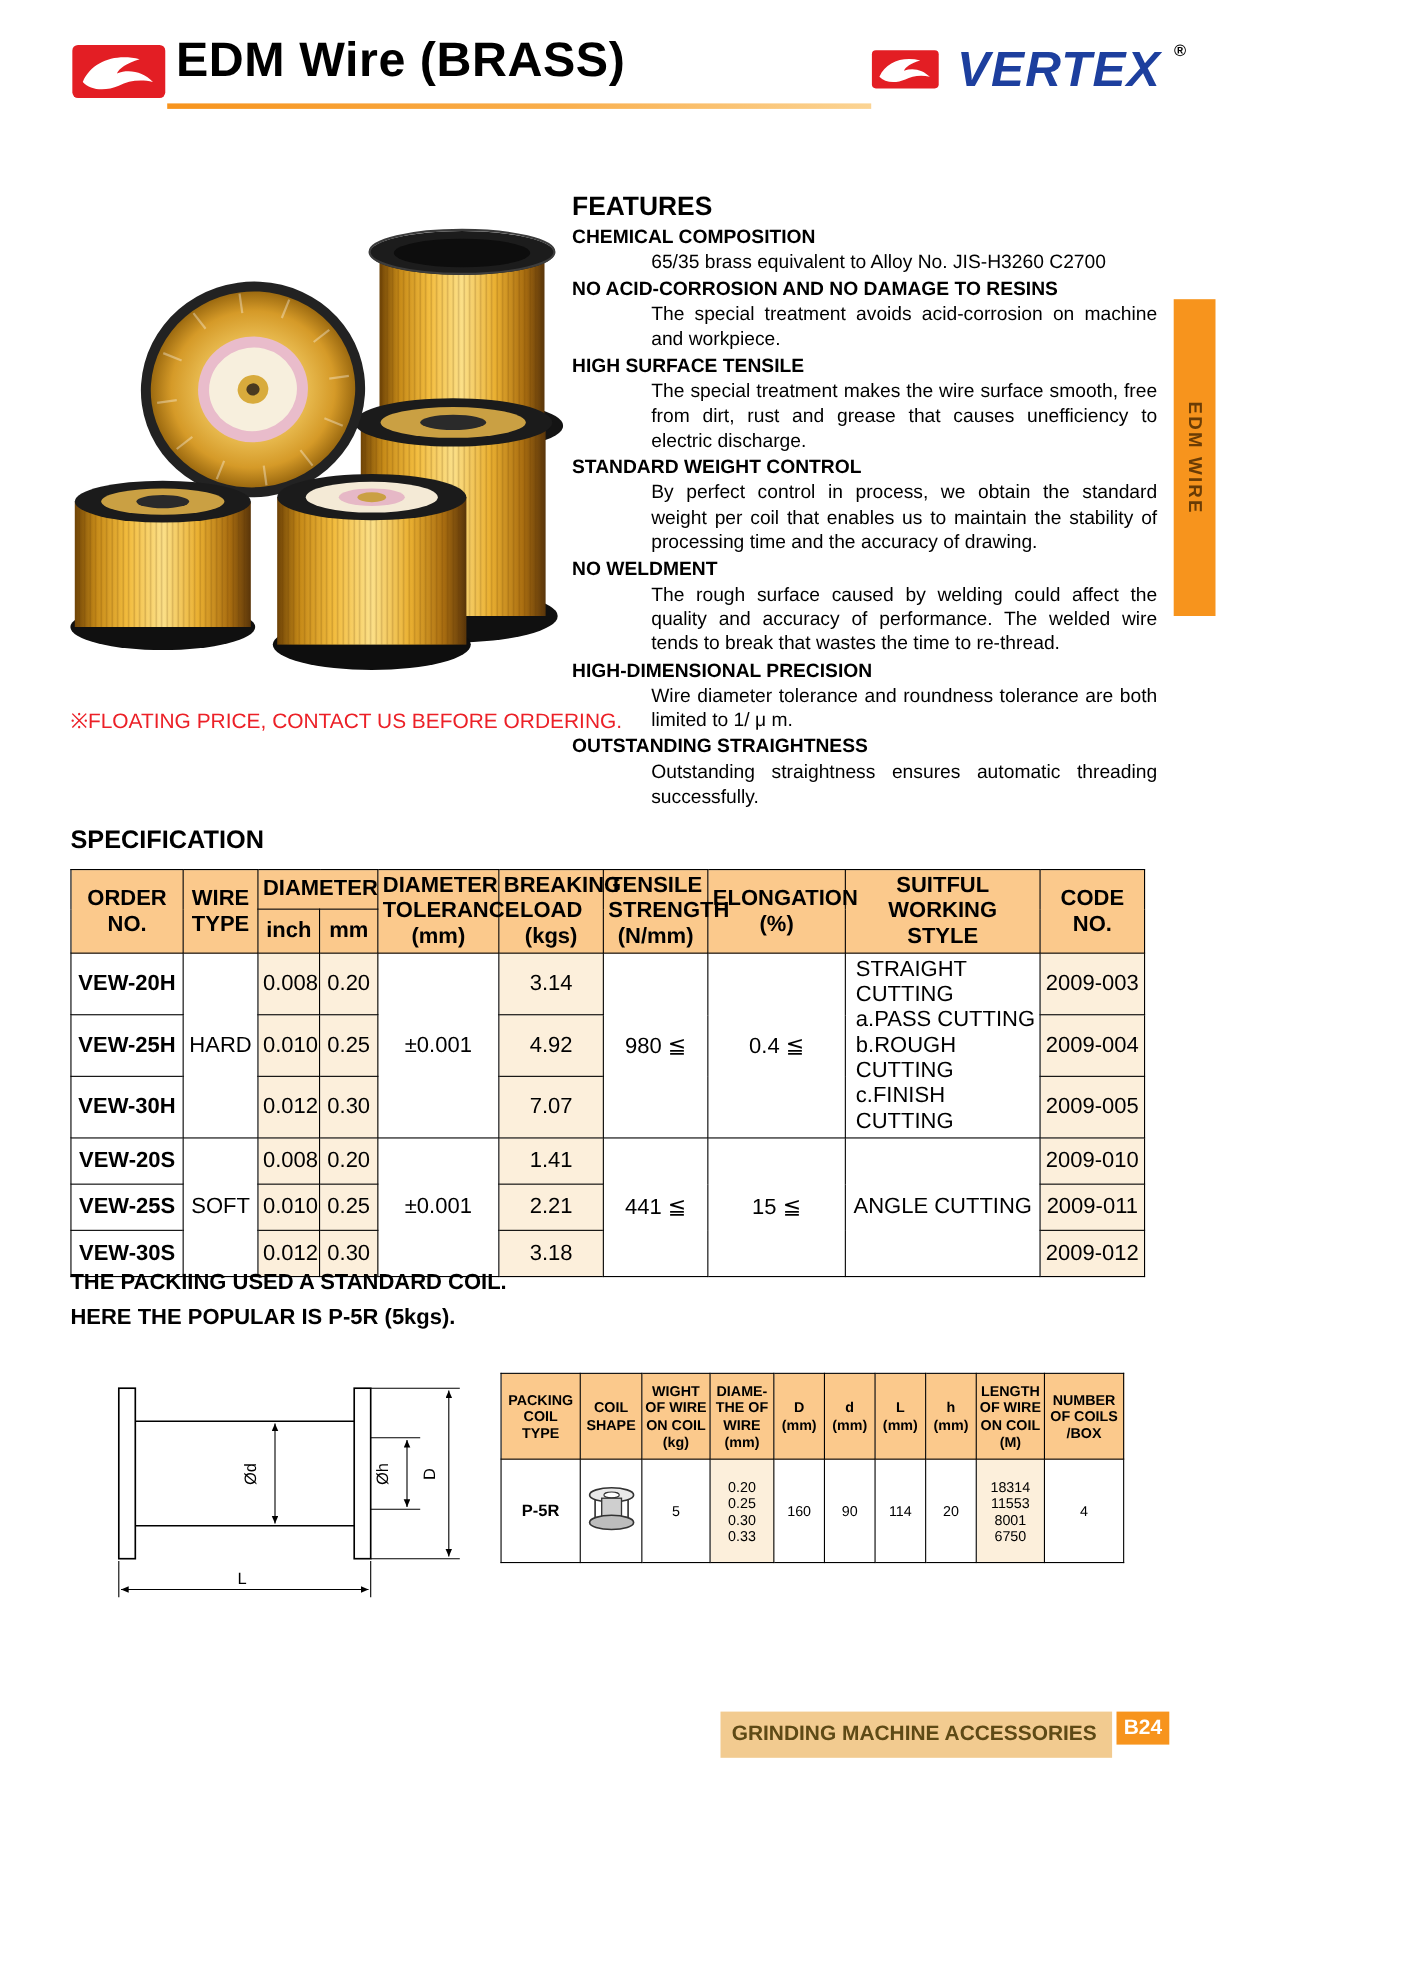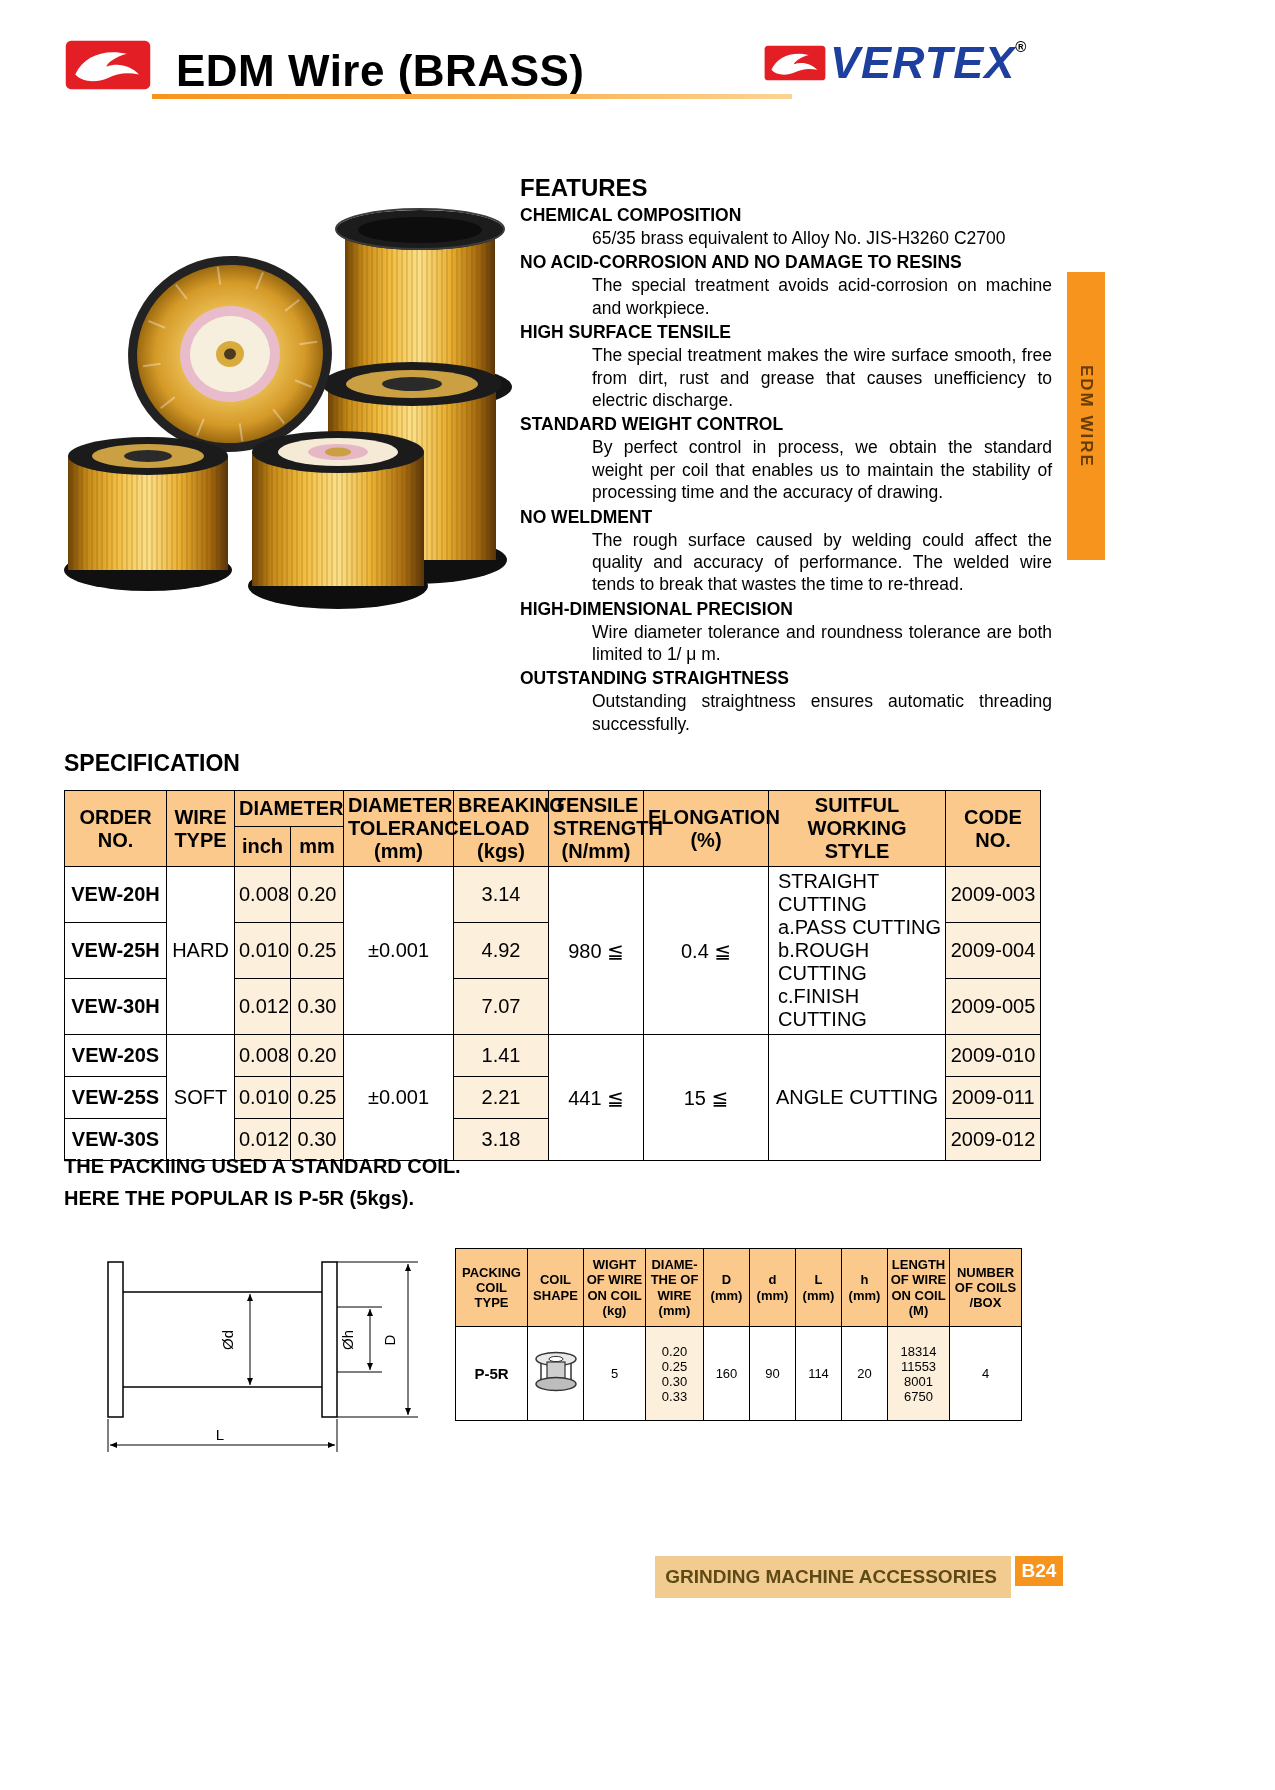--- a/index.html
+++ b/index.html
@@ -3,24 +3,24 @@
 <meta charset="utf-8">
 <style>
   * { box-sizing: border-box; }
   html,body { margin:0; padding:0; background:#9a9a9a; }
   .page { position:relative; width:1275px; height:1790px; background:#ffffff;
           font-family:"Liberation Sans", sans-serif; color:#000; overflow:hidden; margin:0 auto; }
   .pre { white-space: pre-line; }
 
   
   .eagle-badge { position:absolute; left:64px; top:40px; width:88px; height:50px; }
-  .page-title  { position:absolute; left:160px; top:30px; margin:16px; font-size:44px; font-weight:bold; letter-spacing:.5px; }
+  .page-title  { position:absolute; left:160px; top:30px; margin:0; font-size:44px; font-weight:bold; letter-spacing:.5px; }
   .gold-rule   { position:absolute; left:152px; top:94px; width:640px; height:5px;
                  background:linear-gradient(to right,#F7941D 0%,#F9AE4B 55%,#FBD494 100%); }
-  .vertex-logo { position:absolute; left:764px; top:40px; display:flex; align-items:flex-start; }
+  .vertex-logo { position:absolute; left:792px; top:40px; display:flex; align-items:flex-start;gap:12px; }
   .vertex-badge{ width:62px; height:46px; margin-right:4px; }
   .vertex-text { font-size:45px; font-weight:900; font-style:italic; color:#1d3f9e; letter-spacing:1px; line-height:46px; }
   .vertex-reg  { font-size:15px; font-weight:bold; margin-top:-2px; }
 
   
   .side-tab { position:absolute; left:1067px; top:272px; width:38px; height:288px; background:#F7941D;
               display:flex; align-items:center; justify-content:center; }
   .side-tab span { writing-mode:vertical-rl; font-weight:bold; font-size:17px; color:#6a3c05; letter-spacing:2px; }
 
   
@@ -202,20 +202,21 @@
     <h3 class="feat-title">NO WELDMENT</h3>
     <p class="feat-body">The rough surface caused by welding could affect the quality and accuracy of performance. The welded wire tends to break that wastes the time to re-thread.</p>
 
     <h3 class="feat-title">HIGH-DIMENSIONAL PRECISION</h3>
     <p class="feat-body">Wire diameter tolerance and roundness tolerance are both limited to 1/ μ m.</p>
 
     <h3 class="feat-title">OUTSTANDING STRAIGHTNESS</h3>
     <p class="feat-body">Outstanding straightness ensures automatic threading successfully.</p>
   </section>
 
+  <div class="notice">※FLOATING PRICE, CONTACT US BEFORE ORDERING.</div>
 
   <h2 class="spec-heading">SPECIFICATION</h2>
 
   <table class="spec-table">
     <colgroup>
       <col style="width:102px">
         <col style="width:68px">
         <col style="width:56px">
         <col style="width:53px">
       <col style="width:110px">

